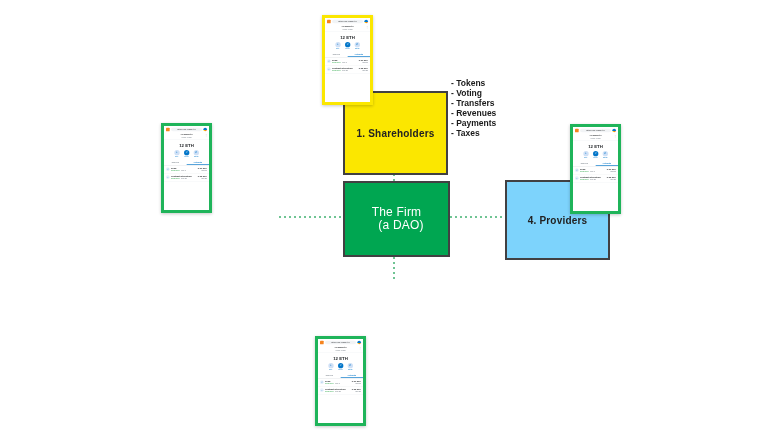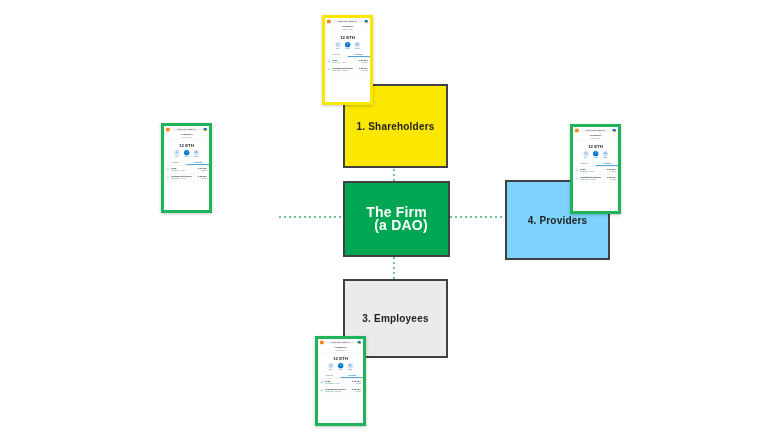--- a/index.html
+++ b/index.html
@@ -3,26 +3,26 @@
 <meta charset="utf-8">
 <style>
   html,body{margin:0;padding:0;background:#ffffff;}
   body{font-family:"Liberation Sans",sans-serif;}
   #stage{position:relative;width:780px;height:438px;background:#ffffff;overflow:hidden;margin:0 auto;}
 
   
   .box{position:absolute;border:2px solid #414042;display:flex;align-items:center;justify-content:center;
        text-align:center;z-index:2;box-sizing:border-box;}
   .box .label{font-size:10px;font-weight:600;color:#222;letter-spacing:.2px;}
-  .box-shareholders{left:343px;top:84px;width:105px;height:84px;background:#FBE700;}
+  .box-shareholders{left:343px;top:91px;width:105px;height:84px;background:#FBE700;}
   .box-customers{left:173px;top:180px;width:105px;height:77px;background:#EBEBEB;}
   .box-providers{left:505px;top:180px;width:105px;height:80px;background:#7dd3fc;}
   .box-employees{left:343px;top:279px;width:105px;height:79px;background:#EBEBEB;}
   .box-firm{left:343px;top:181px;width:107px;height:76px;background:#00A651;}
-  .box-firm .label{color:#ffffff;font-weight:700;font-size:14px;line-height:13px;}
+  .box-firm .label{color:#ffffff;font-weight:400;font-size:12px;line-height:13px;}
 
   
   .features{position:absolute;left:451px;top:78px;z-index:2;}
   .features div{font-size:8.5px;font-weight:700;color:#1a1a1a;line-height:10px;}
 
   
   .conn{position:absolute;z-index:1;}
   .conn-h{height:2px;background-image:repeating-linear-gradient(90deg,#6FC493 0 2px,transparent 2px 5px);}
   .conn-v{width:2px;background-image:repeating-linear-gradient(180deg,#6FC493 0 2px,transparent 2px 5px);}
   .conn-top{left:393px;top:159px;height:22px;}
@@ -88,24 +88,29 @@
   </div>
   <div class="box box-firm">
     <span class="label">
       <span style="display:block;">The Firm</span>
       <span style="display:block;margin-left:9px;">(a DAO)</span>
     </span>
   </div>
   <div class="box box-providers">
     <span class="label">4. Providers</span>
   </div>
-  <div class="box box-employees">
-    <span class="label">3. Employees</span>
-  </div>
-
+
+  <div class="features">
+    <div>- Tokens</div>
+    <div>- Voting</div>
+    <div>- Transfers</div>
+    <div>- Revenues</div>
+    <div>- Payments</div>
+    <div>- Taxes</div>
+  </div>
 
   <div class="mini mini-yellow mini-top">
   <div class="mini-scale">
     <div class="w-header">
       <span class="fox"></span>
       <span class="net-pill">
         <span>Ethereum Mainnet</span>
         <span>▾</span>
       </span>
       <span class="avatar"></span>

